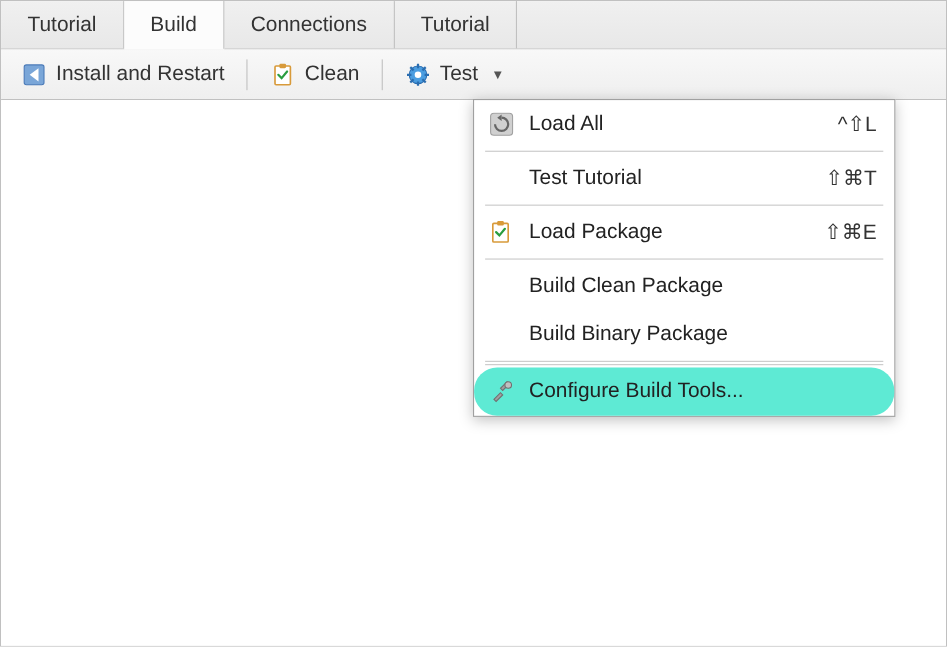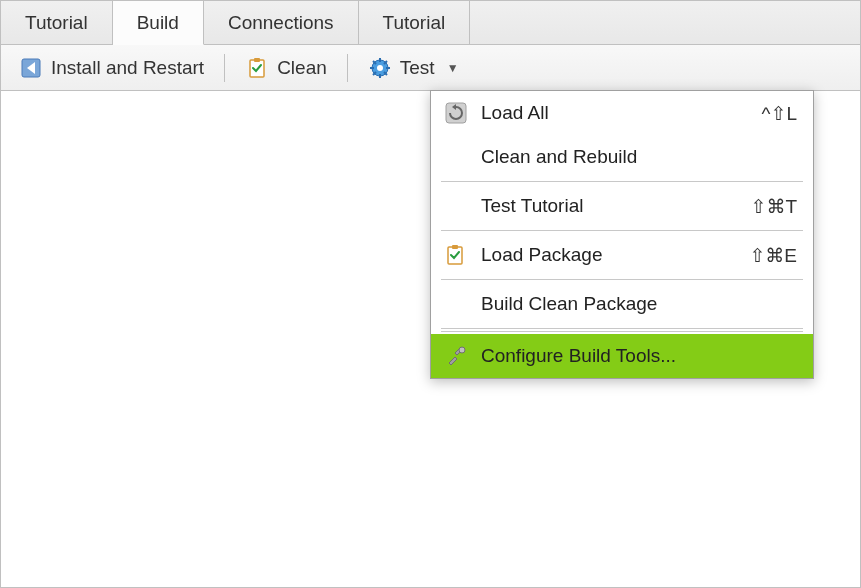--- a/index.html
+++ b/index.html
@@ -92,21 +92,22 @@
     }
     .menu-item {
       display: flex;
       align-items: center;
       padding: 10px 16px 10px 14px;
       cursor: pointer;
       font-size: 19px;
       color: #222;
     }
     .menu-item.highlighted {
-      background: #84cc16;
+      background: #5eead4;
+      border-radius: 21px;
     }
     .menu-item .menu-icon {
       width: 28px;
       height: 24px;
       display: flex;
       align-items: center;
       justify-content: flex-start;
       margin-right: 8px;
     }
     .menu-item .menu-label {
@@ -198,24 +199,20 @@
       <span class="menu-icon">
         <svg width="22" height="22" viewBox="0 0 22 22">
           <rect x="1" y="1" width="20" height="20" rx="3" fill="#d0d0d0" stroke="#a0a0a0"></rect>
           <path d="M11 5 A6 6 0 1 1 5 11" stroke="#666" stroke-width="2" fill="none"></path>
           <path d="M11 2 L11 8 L7 5 Z" fill="#666"></path>
         </svg>
       </span>
       <span class="menu-label">Load All</span>
       <span class="menu-shortcut">^⇧L</span>
     </div>
-    <div class="menu-item">
-      <span class="menu-icon"></span>
-      <span class="menu-label">Clean and Rebuild</span>
-    </div>
     <div class="menu-separator"></div>
     <div class="menu-item">
       <span class="menu-icon"></span>
       <span class="menu-label">Test Tutorial</span>
       <span class="menu-shortcut">⇧⌘T</span>
     </div>
     <div class="menu-separator"></div>
     <div class="menu-item">
       <span class="menu-icon">
         <svg width="20" height="22" viewBox="0 0 20 22">
@@ -225,20 +222,24 @@
         </svg>
       </span>
       <span class="menu-label">Load Package</span>
       <span class="menu-shortcut">⇧⌘E</span>
     </div>
     <div class="menu-separator"></div>
     <div class="menu-item">
       <span class="menu-icon"></span>
       <span class="menu-label">Build Clean Package</span>
     </div>
+    <div class="menu-item">
+      <span class="menu-icon"></span>
+      <span class="menu-label">Build Binary Package</span>
+    </div>
     <div class="menu-separator"></div>
     <div class="menu-separator"></div>
     <div class="menu-item highlighted">
       <span class="menu-icon">
         <svg width="22" height="22" viewBox="0 0 22 22">
           <path d="M4 18 L10 12 L12 14 L6 20 Z" fill="#a0a0a0" stroke="#707070"></path>
           <path d="M18 4 L12 10 L10 8 L16 2 Z" fill="#a0a0a0" stroke="#707070"></path>
           <circle cx="17" cy="5" r="3" fill="#c0c0c0" stroke="#707070"></circle>
         </svg>
       </span>

